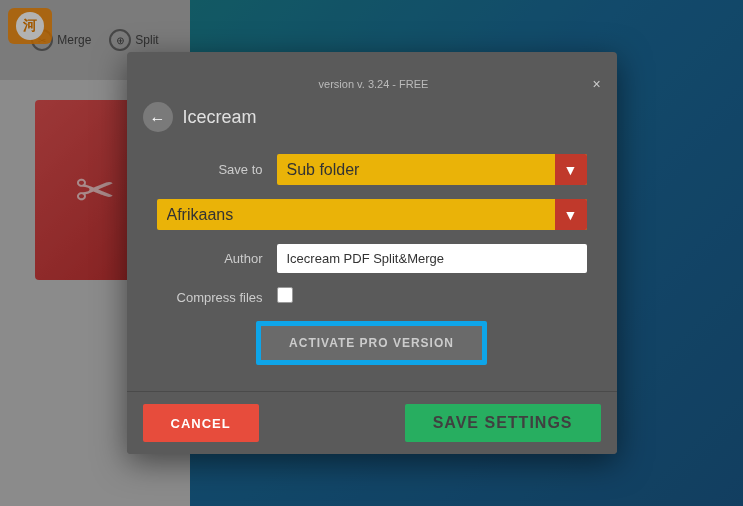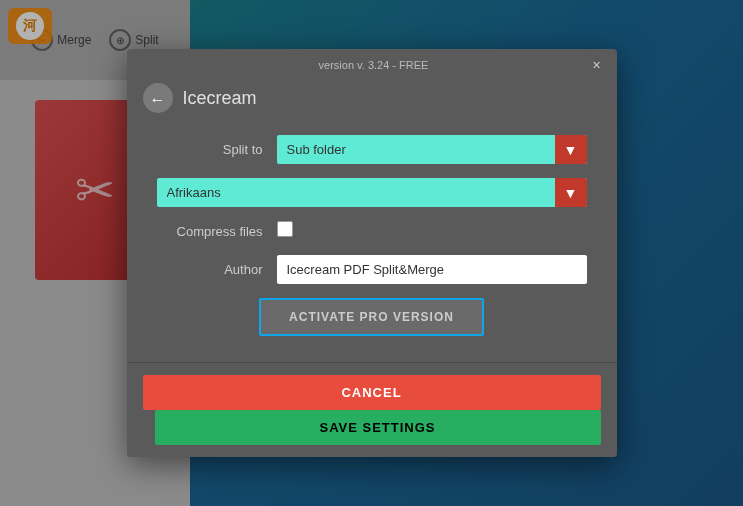--- a/index.html
+++ b/index.html
@@ -134,21 +134,21 @@
     .settings-dialog {
       width: 490px;
       background: #5a5a5a;
       border-radius: 4px;
       box-shadow: 0 8px 32px rgba(0,0,0,0.5);
       overflow: hidden;
       position: relative;
     }
 
     .dialog-header {
-      padding: 8px 12px 4px 12px;
+      padding: 24px 12px 4px 12px;
       display: flex;
       justify-content: space-between;
       align-items: center;
     }
     .dialog-version {
       font-size: 11px;
       color: #bbb;
       text-align: center;
       flex: 1;
     }
@@ -205,25 +205,25 @@
       padding-right: 14px;
       font-size: 13px;
       color: #ccc;
     }
     .form-control-wrap {
       flex: 1;
       position: relative;
     }
     .select-box {
       width: 100%;
-      background: #5eead4;
+      background: #eab308;
       border: none;
       border-radius: 2px;
       padding: 7px 36px 7px 10px;
-      font-size: 13px;
+      font-size: 16px;
       color: #333;
       appearance: none;
       cursor: pointer;
     }
     .select-arrow {
       position: absolute;
       right: 0;
       top: 0;
       bottom: 0;
       width: 32px;
@@ -257,56 +257,55 @@
     }
 
     
     .activate-wrap {
       display: flex;
       justify-content: center;
       margin: 10px 0 6px 0;
     }
     .activate-btn {
       background: #6a6a6a;
-      border: 2px solid #0ea5e9;
+      border: 5px solid #0ea5e9;
       color: #ccc;
       font-size: 12px;
       font-weight: 600;
       letter-spacing: 1px;
       padding: 10px 28px;
       cursor: pointer;
       border-radius: 2px;
     }
 
     
     .dialog-footer {
       display: flex;
       justify-content: space-between;
       padding: 12px 16px;
       background: #5a5a5a;
       border-top: 1px solid #4a4a4a;
-      flex-direction: column;
     }
     .btn-cancel {
       background: #e74c3c;
       color: white;
       border: none;
       padding: 10px 28px;
       font-size: 13px;
       font-weight: 600;
       letter-spacing: 1px;
       cursor: pointer;
       border-radius: 2px;
     }
     .btn-save {
       background: #27ae60;
-      color: #000000;
+      color: #404040;
       border: none;
       padding: 10px 28px;
-      font-size: 13px;
+      font-size: 16px;
       font-weight: 600;
       letter-spacing: 1px;
       cursor: pointer;
       border-radius: 2px;
       margin-left: 12px;
     }
   </style>
 </head>
 <body>
 
@@ -344,21 +343,21 @@
     </div>
 
     <div class="dialog-title-bar">
       <button class="back-button">←</button>
       <span class="dialog-title-text">Icecream</span>
     </div>
 
     <div class="form-body">
 
       <div class="form-row">
-        <label class="form-label">Split to</label>
+        <label class="form-label">Save to</label>
         <div class="form-control-wrap">
           <select class="select-box">
             <option>Sub folder</option>
             <option>Same folder</option>
             <option>Custom folder</option>
           </select>
           <div class="select-arrow">▼</div>
         </div>
       </div>
 
@@ -369,33 +368,33 @@
             <option>English</option>
             <option>French</option>
             <option>German</option>
             <option>Spanish</option>
           </select>
           <div class="select-arrow">▼</div>
         </div>
       </div>
 
       <div class="form-row">
+        <label class="form-label">Author</label>
+        <div class="form-control-wrap">
+          <input type="text" class="text-input" value="Icecream PDF Split&amp;Merge" style="">
+        </div>
+      </div>
+
+      <div class="form-row">
         <label class="form-label">Compress files</label>
         <div class="form-control-wrap">
           <input type="checkbox" class="checkbox-input" style="">
         </div>
       </div>
 
-      <div class="form-row">
-        <label class="form-label">Author</label>
-        <div class="form-control-wrap">
-          <input type="text" class="text-input" value="Icecream PDF Split&amp;Merge" style="">
-        </div>
-      </div>
-
       <div class="activate-wrap">
         <button class="activate-btn">ACTIVATE PRO VERSION</button>
       </div>
 
     </div>
 
     <div class="dialog-footer">
       <button class="btn-cancel">CANCEL</button>
       <button class="btn-save">SAVE SETTINGS</button>
     </div>

